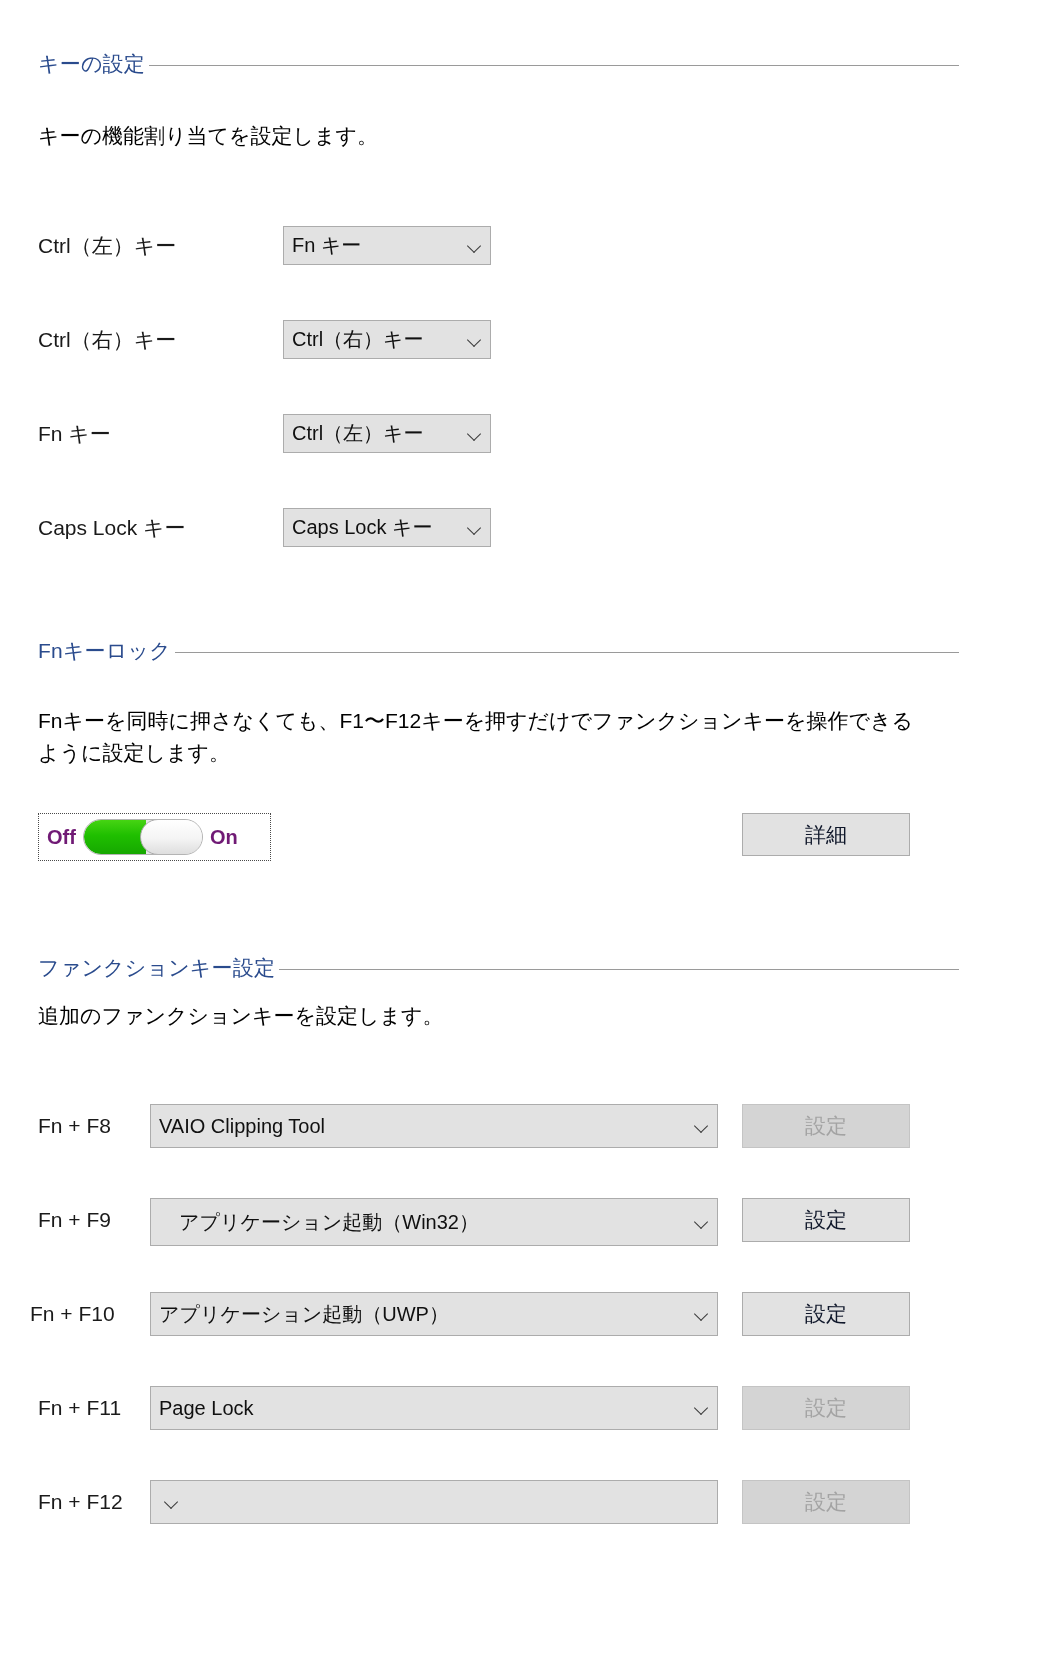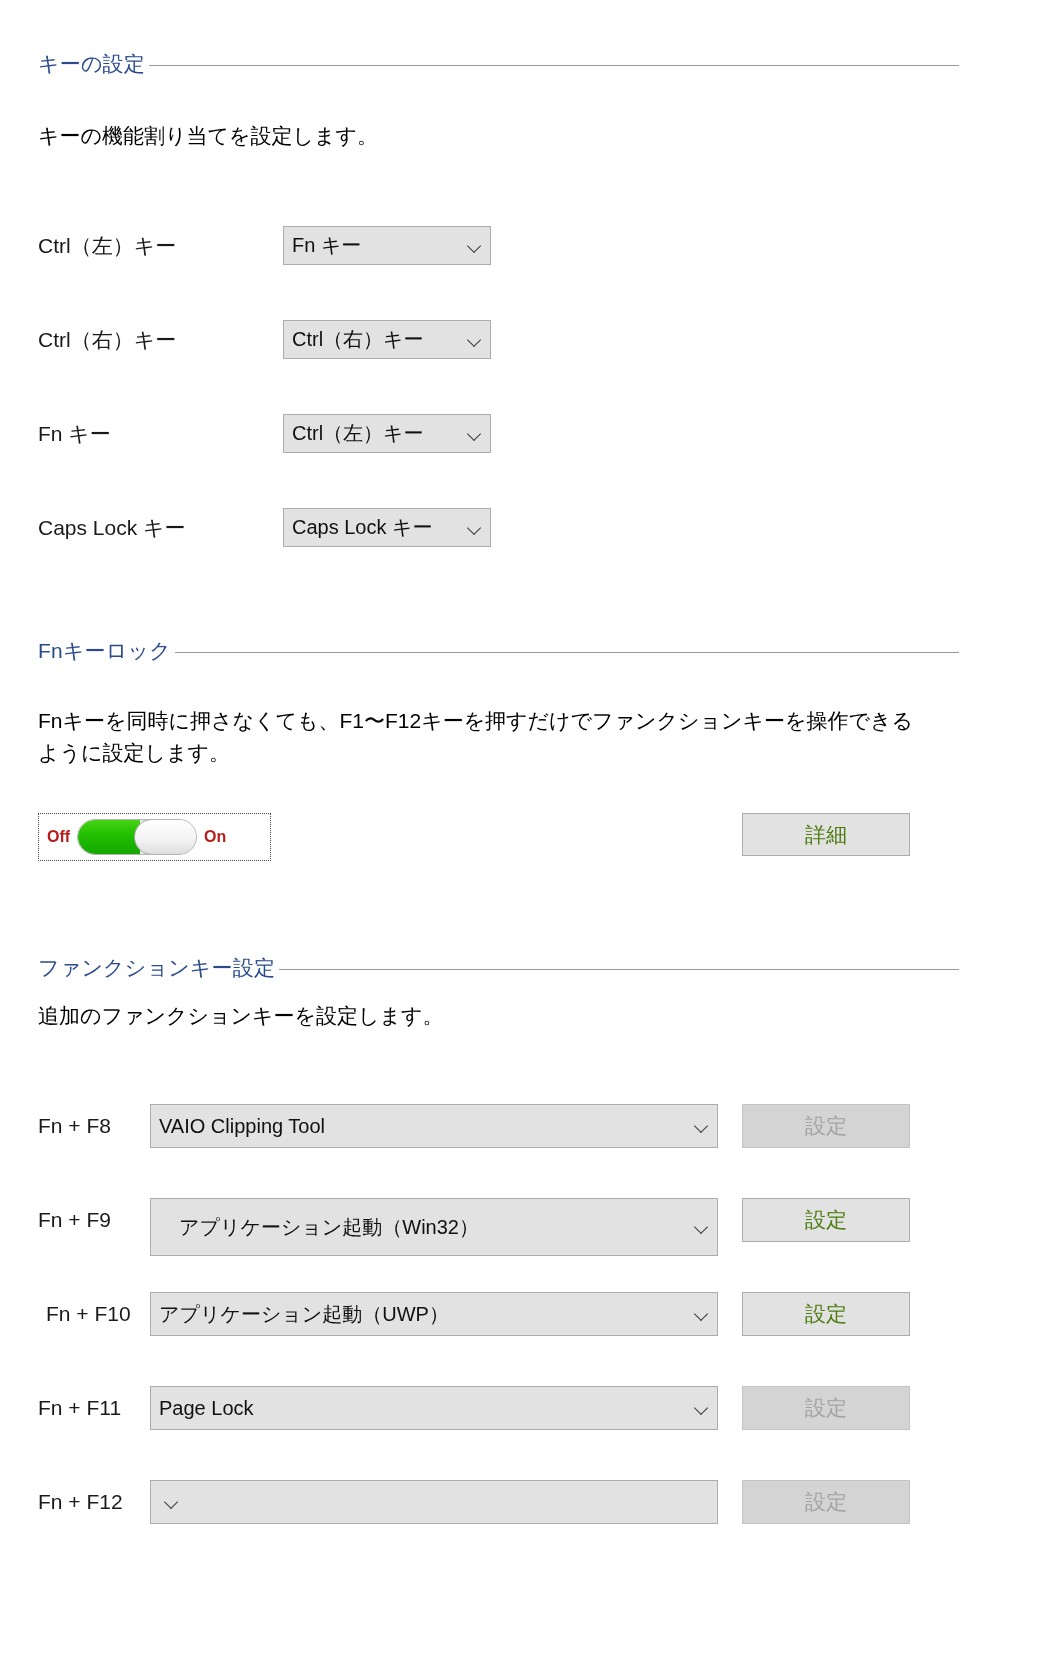--- a/index.html
+++ b/index.html
@@ -99,44 +99,44 @@
   
   .btn {
     position: absolute;
     box-sizing: border-box;
     background: #e2e2e2;
     border: 1px solid #acacac;
     display: flex;
     align-items: center;
     justify-content: center;
     font-size: 21px;
-    color: #4d7c0f;
+    color: #0f172a;
     cursor: default;
   }
   .btn.disabled {
     background: #d4d4d4;
     border-color: #c4c4c4;
     color: #a3a3a3;
   }
 
   
   .toggle-wrap {
     position: absolute;
     box-sizing: border-box;
     border: 1px dotted #4a4a4a;
     display: flex;
     align-items: center;
     padding: 0 8px;
     gap: 7px;
     background: #ffffff;
   }
   .toggle-wrap .tog-label {
-    font-size: 16px;
+    font-size: 20px;
     font-weight: bold;
-    color: #b91c1c;
+    color: #701a75;
     line-height: 1;
   }
   .switch {
     position: relative;
     width: 120px;
     height: 36px;
     border-radius: 18px;
     background: #e8e8e8;
     border: 1px solid #b4b4b4;
     overflow: hidden;
@@ -227,29 +227,29 @@
   <div class="row-label" style="left:38px; top:1114px;">Fn + F8</div>
   <div class="combo" style="left:150px; top:1104px; width:568px; height:44px;">
     <span class="combo-text">VAIO Clipping Tool</span>
     <span class="chev"></span>
   </div>
   <div class="btn disabled" style="left:742px; top:1104px; width:168px; height:44px;">
     <span>設定</span>
   </div>
 
   <div class="row-label" style="left:38px; top:1208px;">Fn + F9</div>
-  <div class="combo" style="left:150px; top:1198px; width:568px; height:58px;padding-left:28px;">
+  <div class="combo" style="left:150px; top:1198px; width:568px; height:48px;padding-left:28px;">
     <span class="combo-text">アプリケーション起動（Win32）</span>
     <span class="chev"></span>
   </div>
   <div class="btn" style="left:742px; top:1198px; width:168px; height:44px;">
     <span>設定</span>
   </div>
 
-  <div class="row-label" style="left:46px; top:1302px;">Fn + F10</div>
+  <div class="row-label" style="left:30px; top:1302px;">Fn + F10</div>
   <div class="combo" style="left:150px; top:1292px; width:568px; height:44px;gap:46px;">
     <span class="combo-text">アプリケーション起動（UWP）</span>
     <span class="chev"></span>
   </div>
   <div class="btn" style="left:742px; top:1292px; width:168px; height:44px;">
     <span>設定</span>
   </div>
 
   <div class="row-label" style="left:38px; top:1396px;">Fn + F11</div>
   <div class="combo" style="left:150px; top:1386px; width:568px; height:44px;">

